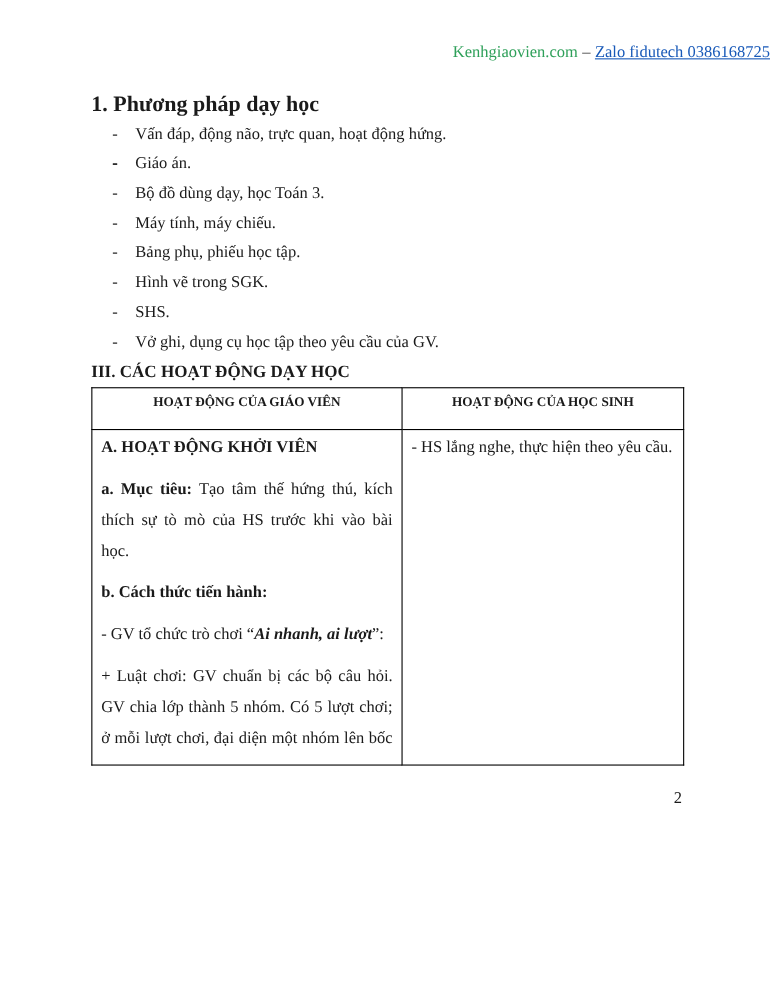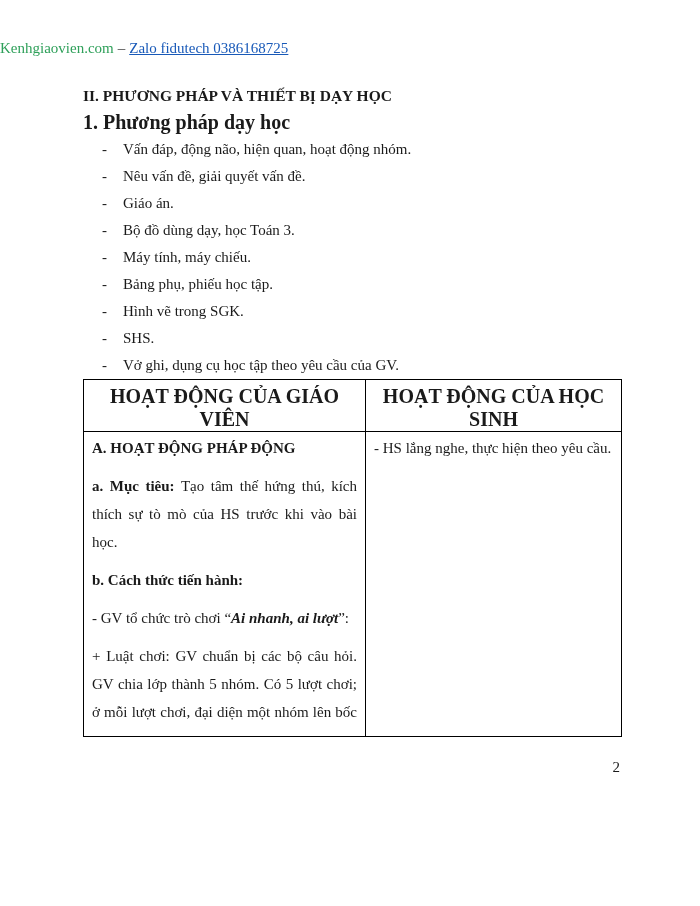--- a/index.html
+++ b/index.html
@@ -15,21 +15,21 @@
     width: 700px;
     height: 906px;
     background: #ffffff;
     font-family: "Liberation Serif", "DejaVu Serif", serif;
     font-size: 15px;
     color: var(--ink);
     overflow: hidden;
   }
   .doc-header {
     padding-top: 39px;
-    text-align: left;
+    text-align: right;
     line-height: 19px;
     font-size: 15px;
   }
   .site-name { color: var(--site-green); }
   .header-sep { color: #3c3c3c; margin: 0 4px; }
   .zalo-link {
     color: var(--link-blue);
     text-decoration: underline;
     cursor: pointer;
   }
@@ -51,21 +51,21 @@
     width: 538px;
     border-collapse: collapse;
     table-layout: fixed;
     margin-top: 0;
   }
   .activity-table col.col-l { width: 282px; }
   .activity-table col.col-r { width: 256px; }
   .activity-table th {
     border: 1px solid var(--border);
     font-weight: bold;
-    font-size: 20px;
+    font-size: 12px;
     vertical-align: top;
     height: 38px;
     padding: 5px 4px 0 4px;
   }
   .activity-table td {
     border: 1px solid var(--border);
     vertical-align: top;
     height: 293px;
     padding: 2px 8px 0 8px;
     overflow: hidden;
@@ -89,31 +89,29 @@
 <body>
 
 <div class="page">
 
   <div class="doc-header">
     <span class="site-name">Kenhgiaovien.com</span><span class="header-sep">–</span><a class="zalo-link">Zalo fidutech 0386168725</a>
   </div>
 
   <div class="content">
 
-    <p class="h-main">II. PHƯƠNG PHÁP VÀ THIẾT BỊ DẠY HỌC</p>
 
     <p class="h-sub">1. Phương pháp dạy học</p>
 
     <div class="li">
       <span class="dash">-</span>
-      <span>Vấn đáp, động não, hiện quan, hoạt động nhóm.</span>
+      <span>Vấn đáp, động não, trực quan, hoạt động hứng.</span>
     </div>
     <div class="li">
       <span class="dash">-</span>
-      <span>Nêu vấn đề, giải quyết vấn đề.</span>
     </div>
 
 
 
     <div class="li">
       <span class="dash">-</span>
       <span>Giáo án.</span>
     </div>
     <div class="li">
       <span class="dash">-</span>
@@ -135,36 +133,37 @@
 
     <div class="li">
       <span class="dash">-</span>
       <span>SHS.</span>
     </div>
     <div class="li">
       <span class="dash">-</span>
       <span>Vở ghi, dụng cụ học tập theo yêu cầu của GV.</span>
     </div>
 
+    <p class="h-main">III. CÁC HOẠT ĐỘNG DẠY HỌC</p>
 
     <table class="activity-table">
       <colgroup>
           <col class="col-l">
           <col class="col-r">
         </colgroup>
       <thead>
         <tr>
           <th>HOẠT ĐỘNG CỦA GIÁO VIÊN</th>
           <th>HOẠT ĐỘNG CỦA HỌC SINH</th>
         </tr>
       </thead>
       <tbody>
         <tr>
           <td class="teacher-cell">
-            <p class="b">A. HOẠT ĐỘNG PHÁP ĐỘNG</p>
+            <p class="b">A. HOẠT ĐỘNG KHỞI VIÊN</p>
             <p class="just"><span class="b">a. Mục tiêu:</span> <span>Tạo tâm thế hứng thú, kích thích sự tò mò của HS trước khi vào bài học.</span></p>
             <p class="b">b. Cách thức tiến hành:</p>
             <p><span>- GV tổ chức trò chơi “</span><span class="bi">Ai nhanh, ai lượt</span><span>”:</span></p>
             <p class="just-last">+ Luật chơi: GV chuẩn bị các bộ câu hỏi. GV chia lớp thành 5 nhóm. Có 5 lượt chơi; ở mỗi lượt chơi, đại diện một nhóm lên bốc</p>
           </td>
           <td class="student-cell">
             <p>- HS lắng nghe, thực hiện theo yêu cầu.</p>
           </td>
         </tr>
       </tbody>

